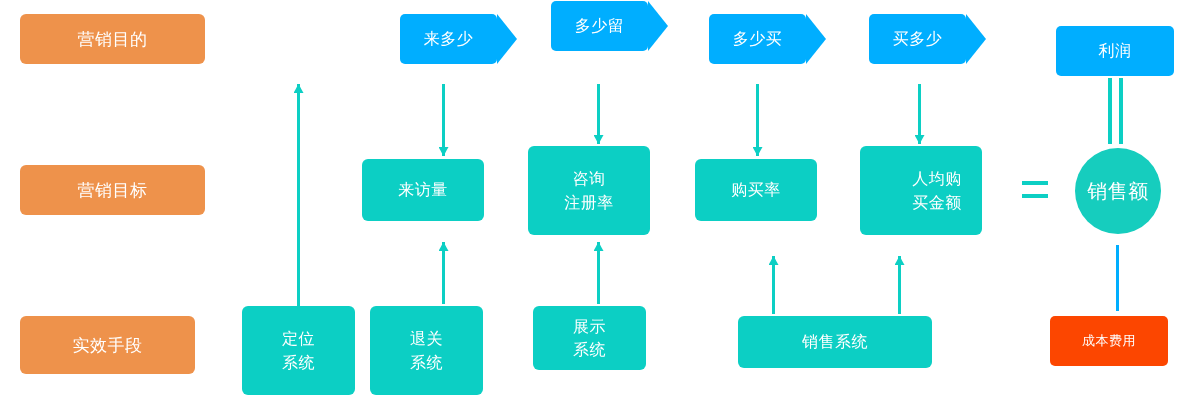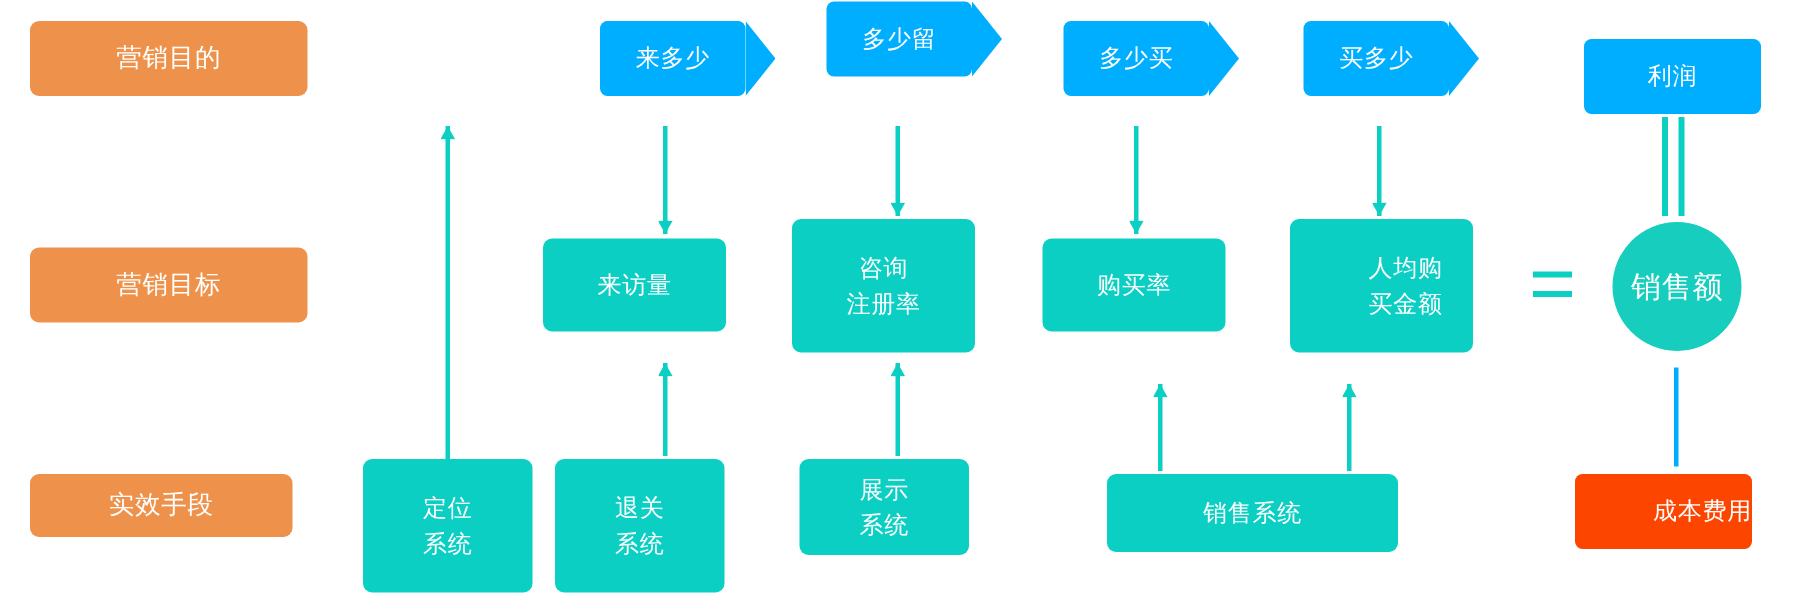--- a/index.html
+++ b/index.html
@@ -63,22 +63,21 @@
     font-size: 16px;
   }
   .circle {
     background: #16cdbe;
     border-radius: 50%;
     font-size: 20px;
   }
   .red-box {
     background: #fc4600;
     border-radius: 5px;
-    font-size: 16px;
-    align-items: flex-end;
+    font-size: 13px;
   }
   
   .conn {
     position: absolute;
   }
   .conn .shaft {
     position: absolute;
     left: 0;
     width: 3px;
     background: #0ccfc4;
@@ -127,21 +126,21 @@
 <div id="canvas">
 
   <div class="node row-label" style="left:20px; top:14px; width:185px; height:50px;">
     <span>营销目的</span>
   </div>
 
   <div class="node row-label" style="left:20px; top:165px; width:185px; height:50px;">
     <span>营销目标</span>
   </div>
 
-  <div class="node row-label" style="left:20px; top:316px; width:175px; height:42px;">
+  <div class="node row-label" style="left:20px; top:316px; width:175px; height:58px;">
     <span>实效手段</span>
   </div>
 
 
   <div class="node chevron" style="left:400px; top:14px; width:97px; height:50px;">
     <span>来多少</span>
     <span class="point"></span>
   </div>
 
   <div class="node chevron" style="left:551px; top:1px; width:97px; height:50px;">

